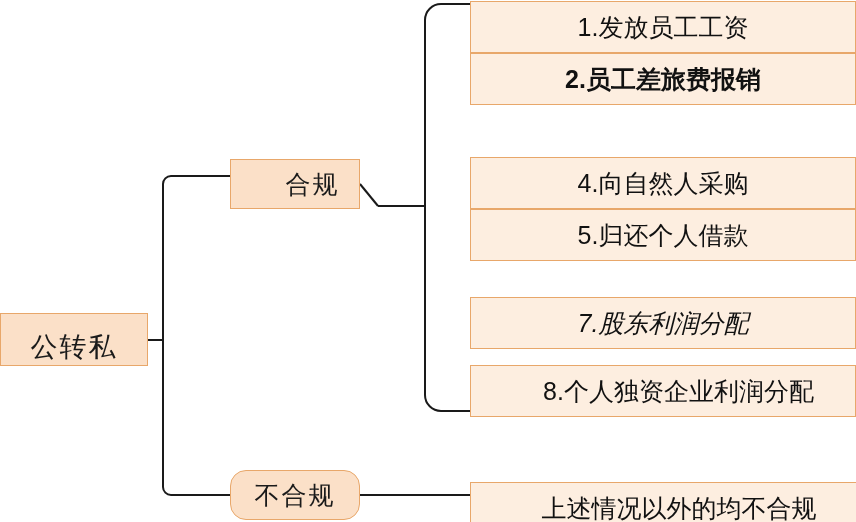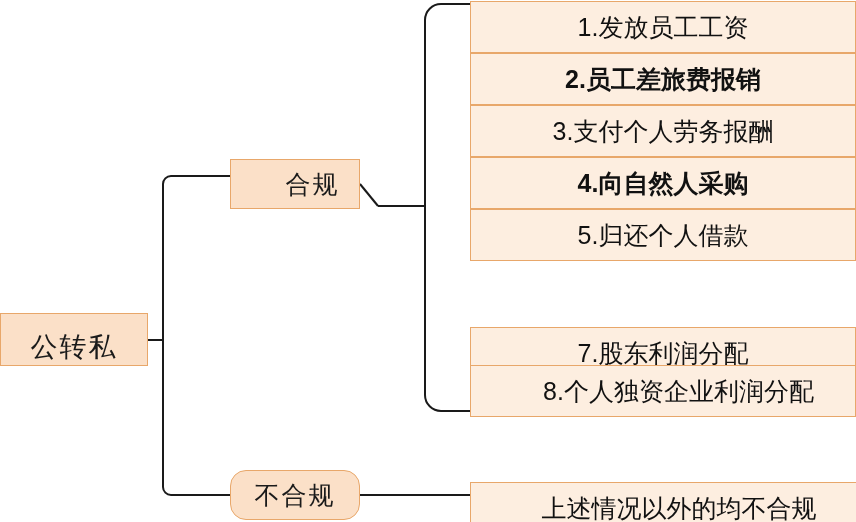--- a/index.html
+++ b/index.html
@@ -62,24 +62,24 @@
     height: 52px;
     background: #fdeee0;
     border: 1px solid #e8a76a;
     font-size: 25px;
     color: #111111;
     text-align: right;
   }
   .leaf-0  { top: 1px; }
   .leaf-1  { top: 53px; font-weight: bold; }
   .leaf-2  { top: 105px; }
-  .leaf-3  { top: 157px; font-weight: bold; }
+  .leaf-3  { top: 157px; }
   .leaf-4  { top: 209px; }
   .leaf-5  { top: 261px; }
-  .leaf-6  { top: 327px; }
+  .leaf-6  { top: 297px; font-style: italic; }
   .leaf-7  { top: 365px; padding-left: 31px; }
   .noncompliant-leaf {
     left: 470px;
     top: 470px;
     width: 418px;
     height: 52px;
     background: #fdeee0;
     border: 1px solid #e8a76a;
     font-size: 25px;
     color: #111111;
@@ -129,23 +129,20 @@
   <div class="node branch-node" id="node-noncompliant">
     <span>不合规</span>
   </div>
 
   <div class="node leaf-node leaf-0">
     <span>1.发放员工工资</span>
   </div>
   <div class="node leaf-node leaf-1">
     <span>2.员工差旅费报销</span>
   </div>
-  <div class="node leaf-node leaf-2">
-    <span>3.支付个人劳务报酬</span>
-  </div>
   <div class="node leaf-node leaf-3">
     <span>4.向自然人采购</span>
   </div>
   <div class="node leaf-node leaf-4">
     <span>5.归还个人借款</span>
   </div>
   <div class="node leaf-node leaf-6">
     <span>7.股东利润分配</span>
   </div>
   <div class="node leaf-node leaf-7">

